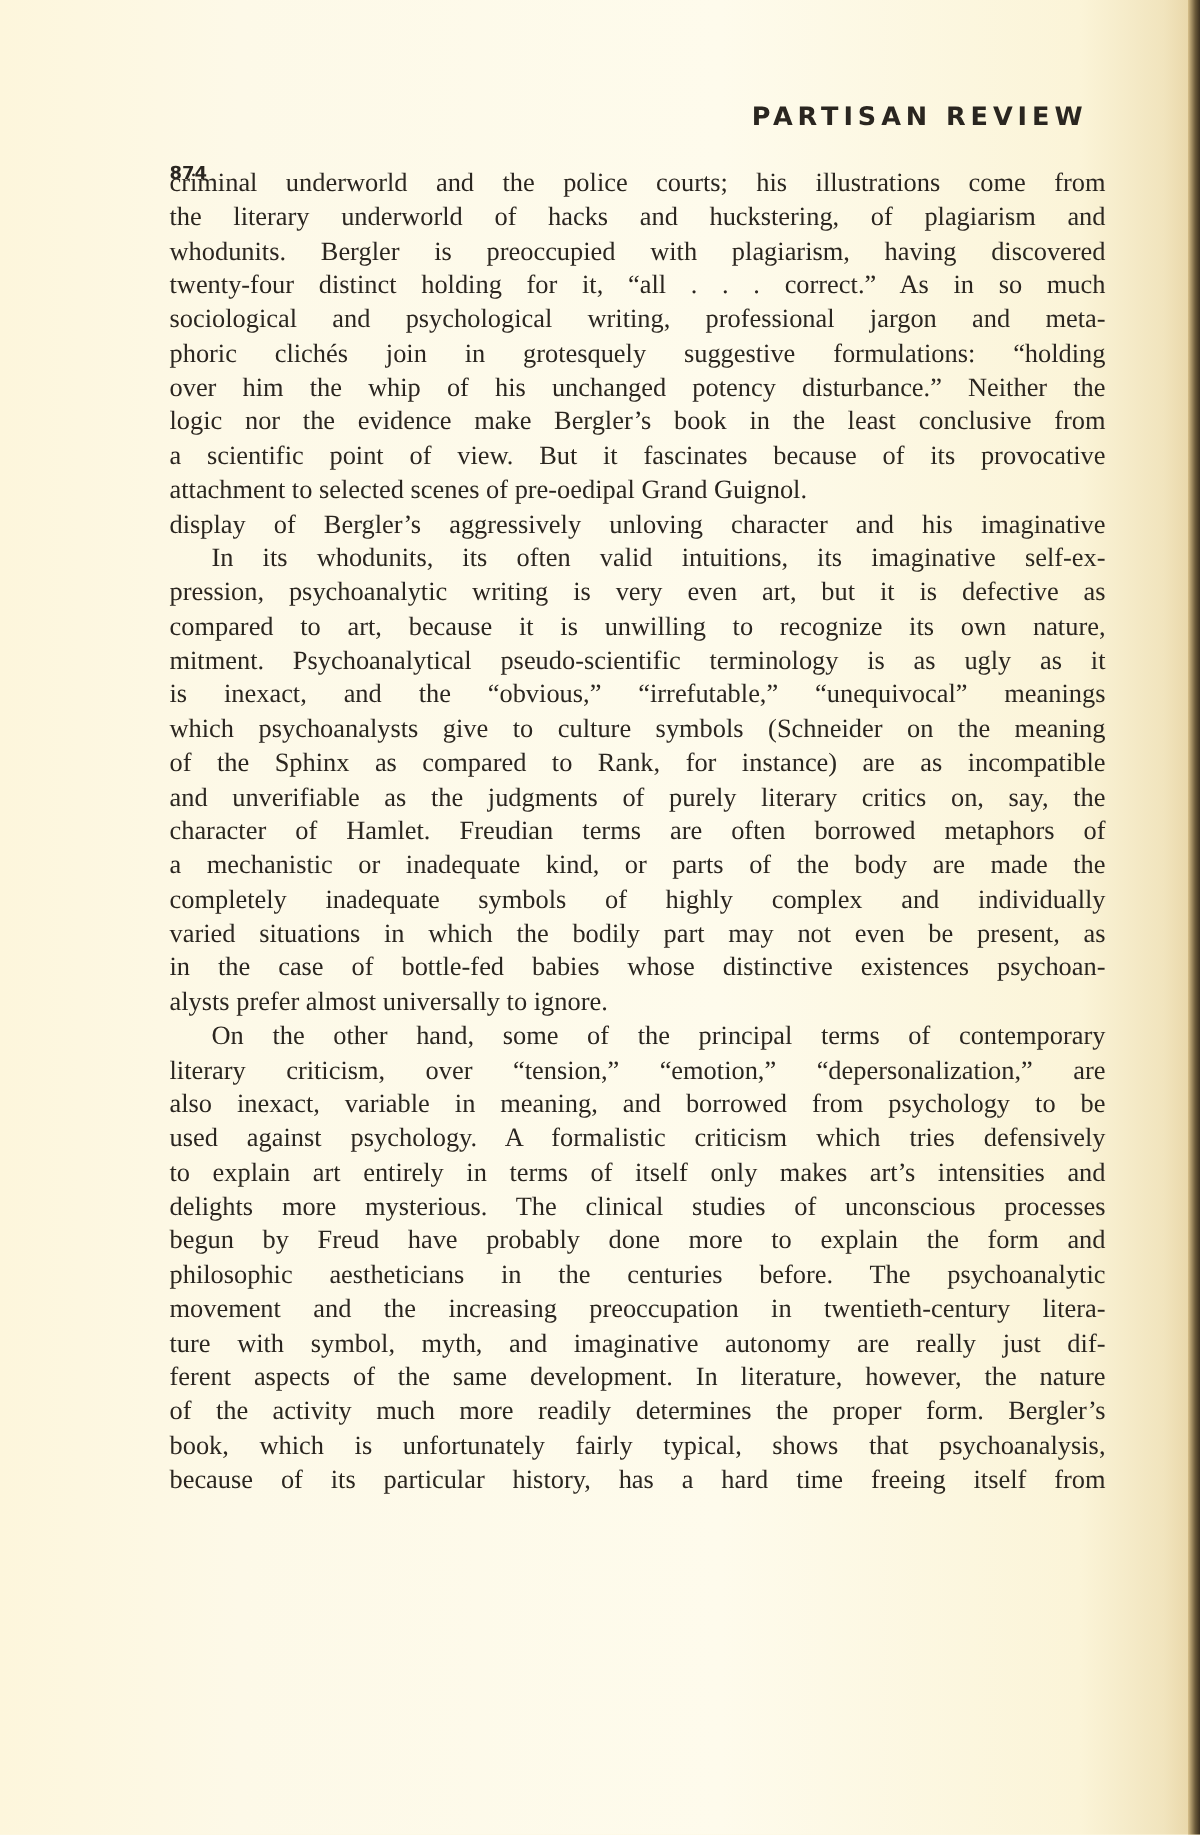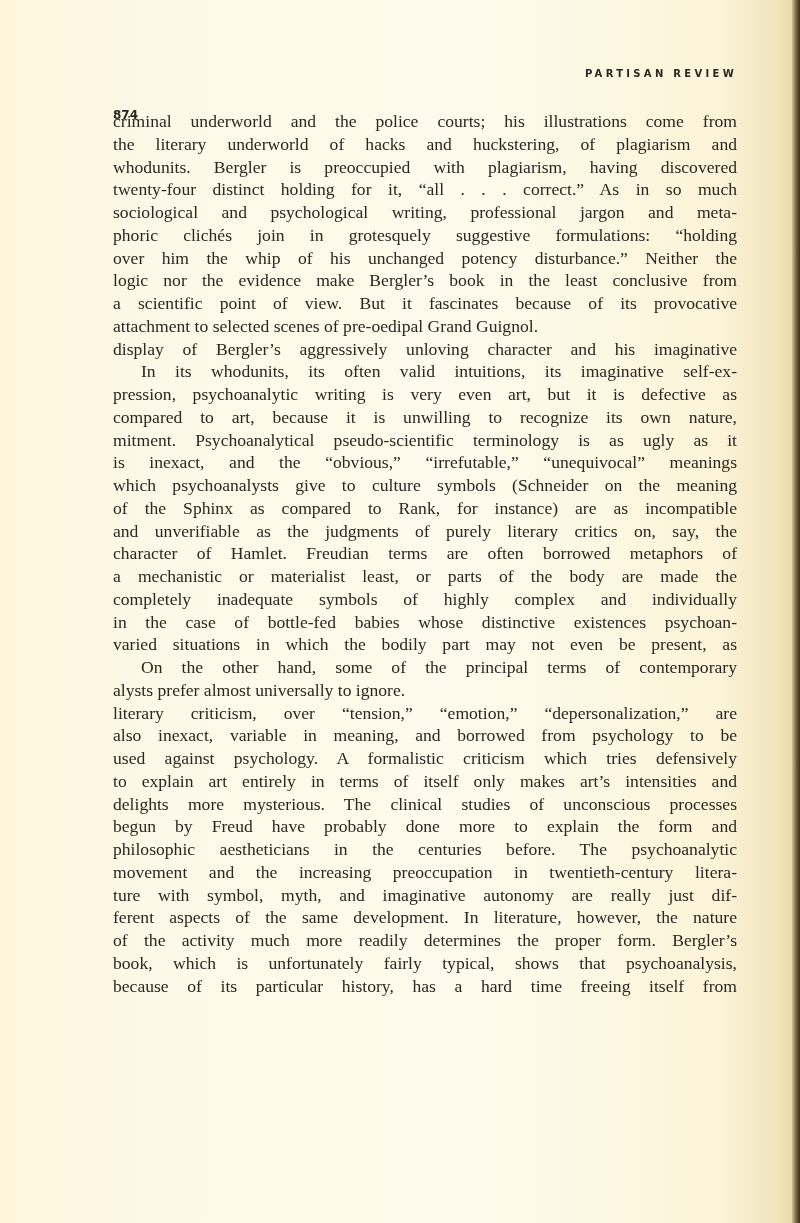--- a/index.html
+++ b/index.html
@@ -14,21 +14,21 @@
   }
   .spine {
     position: absolute; right: 0; top: 0; width: 8px; height: 1223px;
     background: linear-gradient(to right, #d8c08a, #6b5a3a 60%, #3a2e1e);
   }
   .header {
     position: absolute; left: 113px; top: 68px; width: 624px; height: 22px;
     font-family: "DejaVu Sans", sans-serif; font-weight: bold; color: #2a2620;
   }
   .page-num { position: absolute; left: 0; top: 16px; font-size: 12px; margin-top: 24px; }
-  .running-head { position: absolute; right: 0; top: 0; font-size: 10px; letter-spacing: 3.3px; font-weight: bold; }
+  .running-head { position: absolute; right: 12px; top: 0; font-size: 17px; letter-spacing: 3.3px; font-weight: bold; }
   .body-text {
     position: absolute; left: 113px; top: 110px; width: 624px;
     font-family: Liberation Serif, serif; font-size: 17.6px; line-height: 22.75px;
     color: #2b2620;
   }
   .line {
     display: block; height: 22.75px; white-space: nowrap;
     text-align: justify; text-align-last: justify;
   }
   .line.last { text-align-last: left; }
@@ -56,26 +56,26 @@
       <span class="line">display of Bergler’s aggressively unloving character and his imaginative</span>
       <span class="line indent">In its whodunits, its often valid intuitions, its imaginative self-ex-</span>
       <span class="line">pression, psychoanalytic writing is very even art, but it is defective as</span>
       <span class="line">compared to art, because it is unwilling to recognize its own nature,</span>
       <span class="line">mitment. Psychoanalytical pseudo-scientific terminology is as ugly as it</span>
       <span class="line">is inexact, and the “obvious,” “irrefutable,” “unequivocal” meanings</span>
       <span class="line">which psychoanalysts give to culture symbols (Schneider on the meaning</span>
       <span class="line">of the Sphinx as compared to Rank, for instance) are as incompatible</span>
       <span class="line">and unverifiable as the judgments of purely literary critics on, say, the</span>
       <span class="line">character of Hamlet. Freudian terms are often borrowed metaphors of</span>
-      <span class="line">a mechanistic or materialist least, or parts of the body are made the</span>
+      <span class="line">a mechanistic or inadequate kind, or parts of the body are made the</span>
       <span class="line">completely inadequate symbols of highly complex and individually</span>
+      <span class="line">varied situations in which the bodily part may not even be present, as</span>
       <span class="line">in the case of bottle-fed babies whose distinctive existences psychoan-</span>
-      <span class="line">varied situations in which the bodily part may not even be present, as</span>
+      <span class="line last">alysts prefer almost universally to ignore.</span>
       <span class="line indent">On the other hand, some of the principal terms of contemporary</span>
-      <span class="line last">alysts prefer almost universally to ignore.</span>
       <span class="line">literary criticism, over “tension,” “emotion,” “depersonalization,” are</span>
       <span class="line">also inexact, variable in meaning, and borrowed from psychology to be</span>
       <span class="line">used against psychology. A formalistic criticism which tries defensively</span>
       <span class="line">to explain art entirely in terms of itself only makes art’s intensities and</span>
       <span class="line">delights more mysterious. The clinical studies of unconscious processes</span>
       <span class="line">begun by Freud have probably done more to explain the form and</span>
       <span class="line">philosophic aestheticians in the centuries before. The psychoanalytic</span>
       <span class="line">movement and the increasing preoccupation in twentieth-century litera-</span>
       <span class="line">ture with symbol, myth, and imaginative autonomy are really just dif-</span>
       <span class="line">ferent aspects of the same development. In literature, however, the nature</span>

